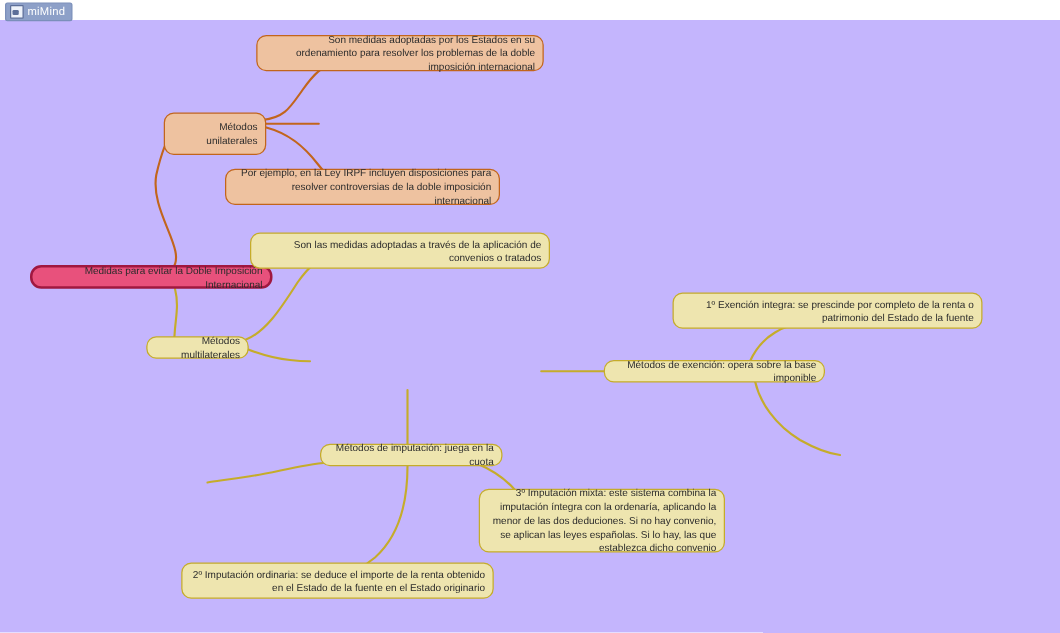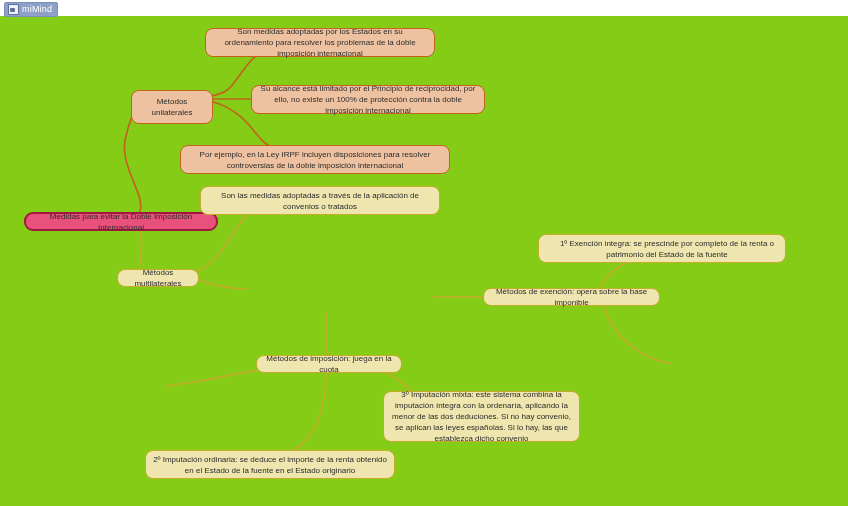--- a/index.html
+++ b/index.html
@@ -8,21 +8,21 @@
     background: #ffffff;
   }
   body {
     font-family: "Liberation Sans", sans-serif;
     -webkit-font-smoothing: antialiased;
   }
   #canvas {
     position: relative;
     width: 848px;
     height: 506px;
-    background: #84cc16;
+    background: #c4b5fd;
     overflow: hidden;
   }
   
   #titlebar {
     position: absolute;
     left: 0; top: 0;
     width: 848px; height: 16px;
     background: #ffffff;
   }
   .app-chip {
@@ -76,21 +76,21 @@
 
   
   .node {
     position: absolute;
     box-sizing: border-box;
     border-radius: 7px;
     border: 1px solid #000;
     display: flex;
     align-items: center;
     justify-content: center;
-    text-align: center;
+    text-align: right;
     padding: 3px 6px;
     font-size: 8px;
     line-height: 11px;
     color: #2b2b2b;
     white-space: pre-line;
   }
   .node.root {
     background: #e8517c;
     border-color: #a01840;
     border-width: 2px;
@@ -151,34 +151,33 @@
 
     <path d="M 382 371 C 396 377 406 385 412 392 C 416 396 418 398 420 400" stroke="#c5ac2a" stroke-width="1.7"></path>
   </svg>
 
   <div class="node root" style="left:24px; top:212px; width:194px; height:19px;">Medidas para evitar la Doble Imposición Internacional</div>
 
   <div class="node orange" style="left:131px; top:90px; width:82px; height:34px;">Métodos unilaterales</div>
 
   <div class="node orange" style="left:205px; top:28px; width:230px; height:29px;">Son medidas adoptadas por los Estados en su ordenamiento para resolver los problemas de la doble imposición internacional</div>
 
-  <div class="node orange" style="left:251px; top:85px; width:234px; height:29px;">Su alcance está limitado por el Principio de reciprocidad, por ello, no existe un 100% de protección contra la doble imposición internacional</div>
 
-  <div class="node orange" style="left:180px; top:145px; width:270px; height:29px;">Por ejemplo, en la Ley IRPF incluyen disposiciones para resolver controversias de la doble imposición internacional</div>
+  <div class="node orange" style="left:180px; top:135px; width:220px; height:29px;">Por ejemplo, en la Ley IRPF incluyen disposiciones para resolver controversias de la doble imposición internacional</div>
 
   <div class="node yellow" style="left:117px; top:269px; width:82px; height:18px;">Métodos multilaterales</div>
 
   <div class="node yellow" style="left:200px; top:186px; width:240px; height:29px;">Son las medidas adoptadas a través de la aplicación de convenios o tratados</div>
 
 
   <div class="node yellow" style="left:483px; top:288px; width:177px; height:18px;">Métodos de exención: opera sobre la base imponible</div>
 
   <div class="node yellow" style="left:538px; top:234px; width:248px; height:29px;padding-left:16px;">1º Exención integra: se prescinde por completo de la renta o patrimonio del Estado de la fuente</div>
 
 
-  <div class="node yellow" style="left:256px; top:355px; width:146px; height:18px;">Métodos de imposición: juega en la cuota</div>
+  <div class="node yellow" style="left:256px; top:355px; width:146px; height:18px;">Métodos de imputación: juega en la cuota</div>
 
 
   <div class="node yellow" style="left:145px; top:450px; width:250px; height:29px;">2º Imputación ordinaria: se deduce el importe de la renta obtenido en el Estado de la fuente en el Estado originario</div>
 
   <div class="node yellow" style="left:383px; top:391px; width:197px; height:51px;">3º Imputación mixta: este sistema combina la imputación íntegra con la ordenaría, aplicando la menor de las dos deduciones. Si no hay convenio, se aplican las leyes españolas. Si lo hay, las que establezca dicho convenio</div>
 
 </div>
 
 </body></html>

